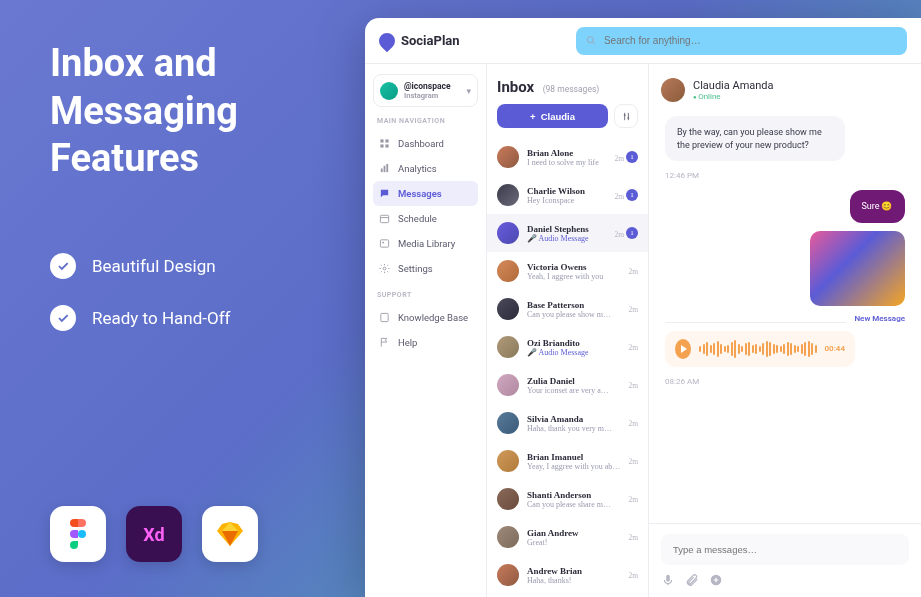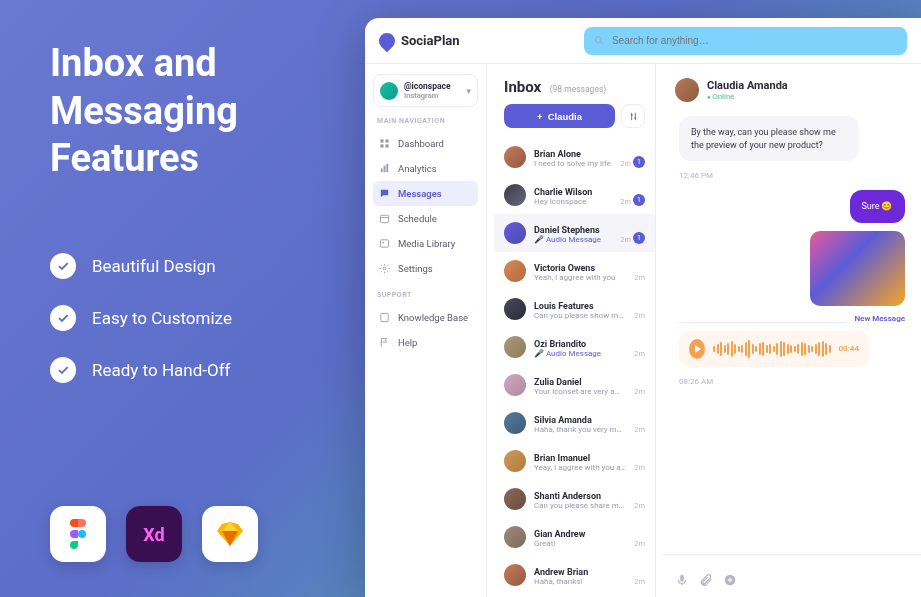--- a/index.html
+++ b/index.html
@@ -74,21 +74,21 @@
   font-size: 10px;
   color: #2c2c3a;
 }
 
 .topbar {
   height: 46px;
   border-bottom: 1px solid #ececf1;
   display: flex;
   align-items: center;
   padding: 0 14px;
-  gap: 14px;
+  gap: 6px;
 }
 .brand {
   display: flex; align-items: center; gap: 6px;
   font-weight: 700; font-size: 13px;
 }
 .brand-logo {
   width: 16px; height: 16px;
   background: #5b5bd6; border-radius: 50% 50% 50% 0;
   transform: rotate(-45deg);
 }
@@ -102,21 +102,21 @@
   gap: 8px;
   color: #a0a0b0;
   margin-left: 110px;
 }
 .search-wrap input {
   border: none; background: transparent; outline: none;
   font-size: 10px; color: #2c2c3a; width: 100%;
 }
 
 .body {
-  flex: 1; display: flex; overflow: hidden; gap: 7px;
+  flex: 1; display: flex; overflow: hidden;
 }
 
 
 .sidebar {
   width: 122px;
   border-right: 1px solid #ececf1;
   padding: 10px 8px;
   overflow: hidden;
 }
 .account {
@@ -176,23 +176,24 @@
   width: 24px; height: 24px;
   border: 1px solid #ececf1; border-radius: 8px;
   background: #fff;
   display: flex; align-items: center; justify-content: center;
   cursor: pointer;
 }
 .thread-list {
   flex: 1; overflow-y: hidden;
 }
 .thread {
-  display: flex; align-items: flex-end; gap: 8px;
+  display: flex; align-items: center; gap: 8px;
   padding: 8px 10px;
   cursor: pointer;
+  font-family: Liberation Serif, serif;
 }
 .thread.selected { background: #f5f5f9; }
 .t-av {
   width: 22px; height: 22px; border-radius: 50%; flex-shrink: 0;
   background: linear-gradient(135deg,#c9a0a0,#8a6b6b);
 }
 .t-body { flex: 1; overflow: hidden; }
 .t-name { font-weight: 700; font-size: 9px; white-space: nowrap; overflow: hidden; text-overflow: ellipsis; }
 .t-prev { color: #9a9ab0; font-size: 8px; white-space: nowrap; overflow: hidden; text-overflow: ellipsis; }
 .t-prev.audio { color: #5b5bd6; }
@@ -211,36 +212,36 @@
   overflow: hidden;
 }
 .chat-head {
   display: flex; align-items: center; gap: 8px;
   padding: 14px 12px 10px;
 }
 .chat-av {
   width: 24px; height: 24px; border-radius: 50%;
   background: linear-gradient(135deg,#b87b5a,#8a5a3a);
 }
-.chat-name { font-weight: 700; font-size: 11px; }
+.chat-name { font-weight: 400; font-size: 11px; }
 .chat-status { color: #4bc08e; font-size: 8px; }
 .chat-status::before { content: "● "; font-size: 6px; }
 
 .chat-body {
   flex: 1; padding: 4px 16px; overflow: hidden;
   display: flex; flex-direction: column; gap: 8px;
 }
 .bubble {
   max-width: 180px;
   padding: 10px 12px;
   border-radius: 12px;
   font-size: 9px; line-height: 1.4;
 }
 .bubble.incoming { background: #f4f4f9; color: #3a3a4a; align-self: flex-start; }
-.bubble.outgoing { background: #6d28d9; color: #fff; align-self: flex-end; }
+.bubble.outgoing { background: #701a75; color: #fff; align-self: flex-end; }
 .timestamp { color: #b5b5c3; font-size: 8px; margin: 2px 0; }
 
 .img-attach {
   width: 95px; height: 75px;
   background: linear-gradient(135deg,#e85a9b 0%,#5b5bd6 40%,#f5a623 100%);
   border-radius: 10px;
   align-self: flex-end;
 }
 
 .divider-new {
@@ -312,28 +313,20 @@
 <div class="promo">
   <h1>Inbox and Messaging Features</h1>
   <ul class="feat-list">
     <li>
       <span class="check">
           <svg viewBox="0 0 24 24">
             <path fill="none" stroke="#5b6dc8" stroke-width="3" d="M5 12l5 5L20 7"></path>
           </svg>
         </span>
       <span>Beautiful Design</span>
-    </li>
-    <li>
-      <span class="check">
-          <svg viewBox="0 0 24 24">
-            <path fill="none" stroke="#5b6dc8" stroke-width="3" d="M5 12l5 5L20 7"></path>
-          </svg>
-        </span>
-      <span>Easy to Customize</span>
     </li>
     <li>
       <span class="check">
           <svg viewBox="0 0 24 24">
             <path fill="none" stroke="#5b6dc8" stroke-width="3" d="M5 12l5 5L20 7"></path>
           </svg>
         </span>
       <span>Ready to Hand-Off</span>
     </li>
   </ul>
@@ -509,21 +502,21 @@
               <div class="t-name">Victoria Owens</div>
               <div class="t-prev">Yeah, I aggree with you</div>
             </div>
             <div class="t-meta">
               <span class="t-time">2m</span>
             </div>
           </div>
           <div class="thread">
             <span class="t-av av-5"></span>
             <div class="t-body">
-              <div class="t-name">Louis Features</div>
+              <div class="t-name">Base Patterson</div>
               <div class="t-prev">Can you please show m…</div>
             </div>
             <div class="t-meta">
               <span class="t-time">2m</span>
             </div>
           </div>
           <div class="thread">
             <span class="t-av av-6"></span>
             <div class="t-body">
               <div class="t-name">Ozi Briandito</div>
@@ -650,20 +643,21 @@
               <span style="height: 16px;"></span>
               <span style="height: 12px;"></span>
               <span style="height: 8px;"></span>
             </div>
           <span class="voice-dur">00:44</span>
         </div>
         <div class="timestamp">08:26 AM</div>
       </div>
 
       <div class="composer">
+        <input type="text" placeholder="Type a messages…" style="">
         <div class="composer-actions">
           <svg class="comp-ico" viewBox="0 0 24 24">
               <rect x="9" y="3" width="6" height="12" rx="3" fill="currentColor"></rect>
               <path d="M6 12a6 6 0 0012 0M12 18v3" stroke="currentColor" stroke-width="2" fill="none"></path>
             </svg>
           <svg class="comp-ico" viewBox="0 0 24 24">
               <path d="M21 11l-9 9a5 5 0 01-7-7l9-9a3.5 3.5 0 015 5l-9 9a2 2 0 01-3-3l8-8" stroke="currentColor" stroke-width="2" fill="none"></path>
             </svg>
           <svg class="comp-ico" viewBox="0 0 24 24">
               <circle cx="12" cy="12" r="9" fill="currentColor"></circle>

